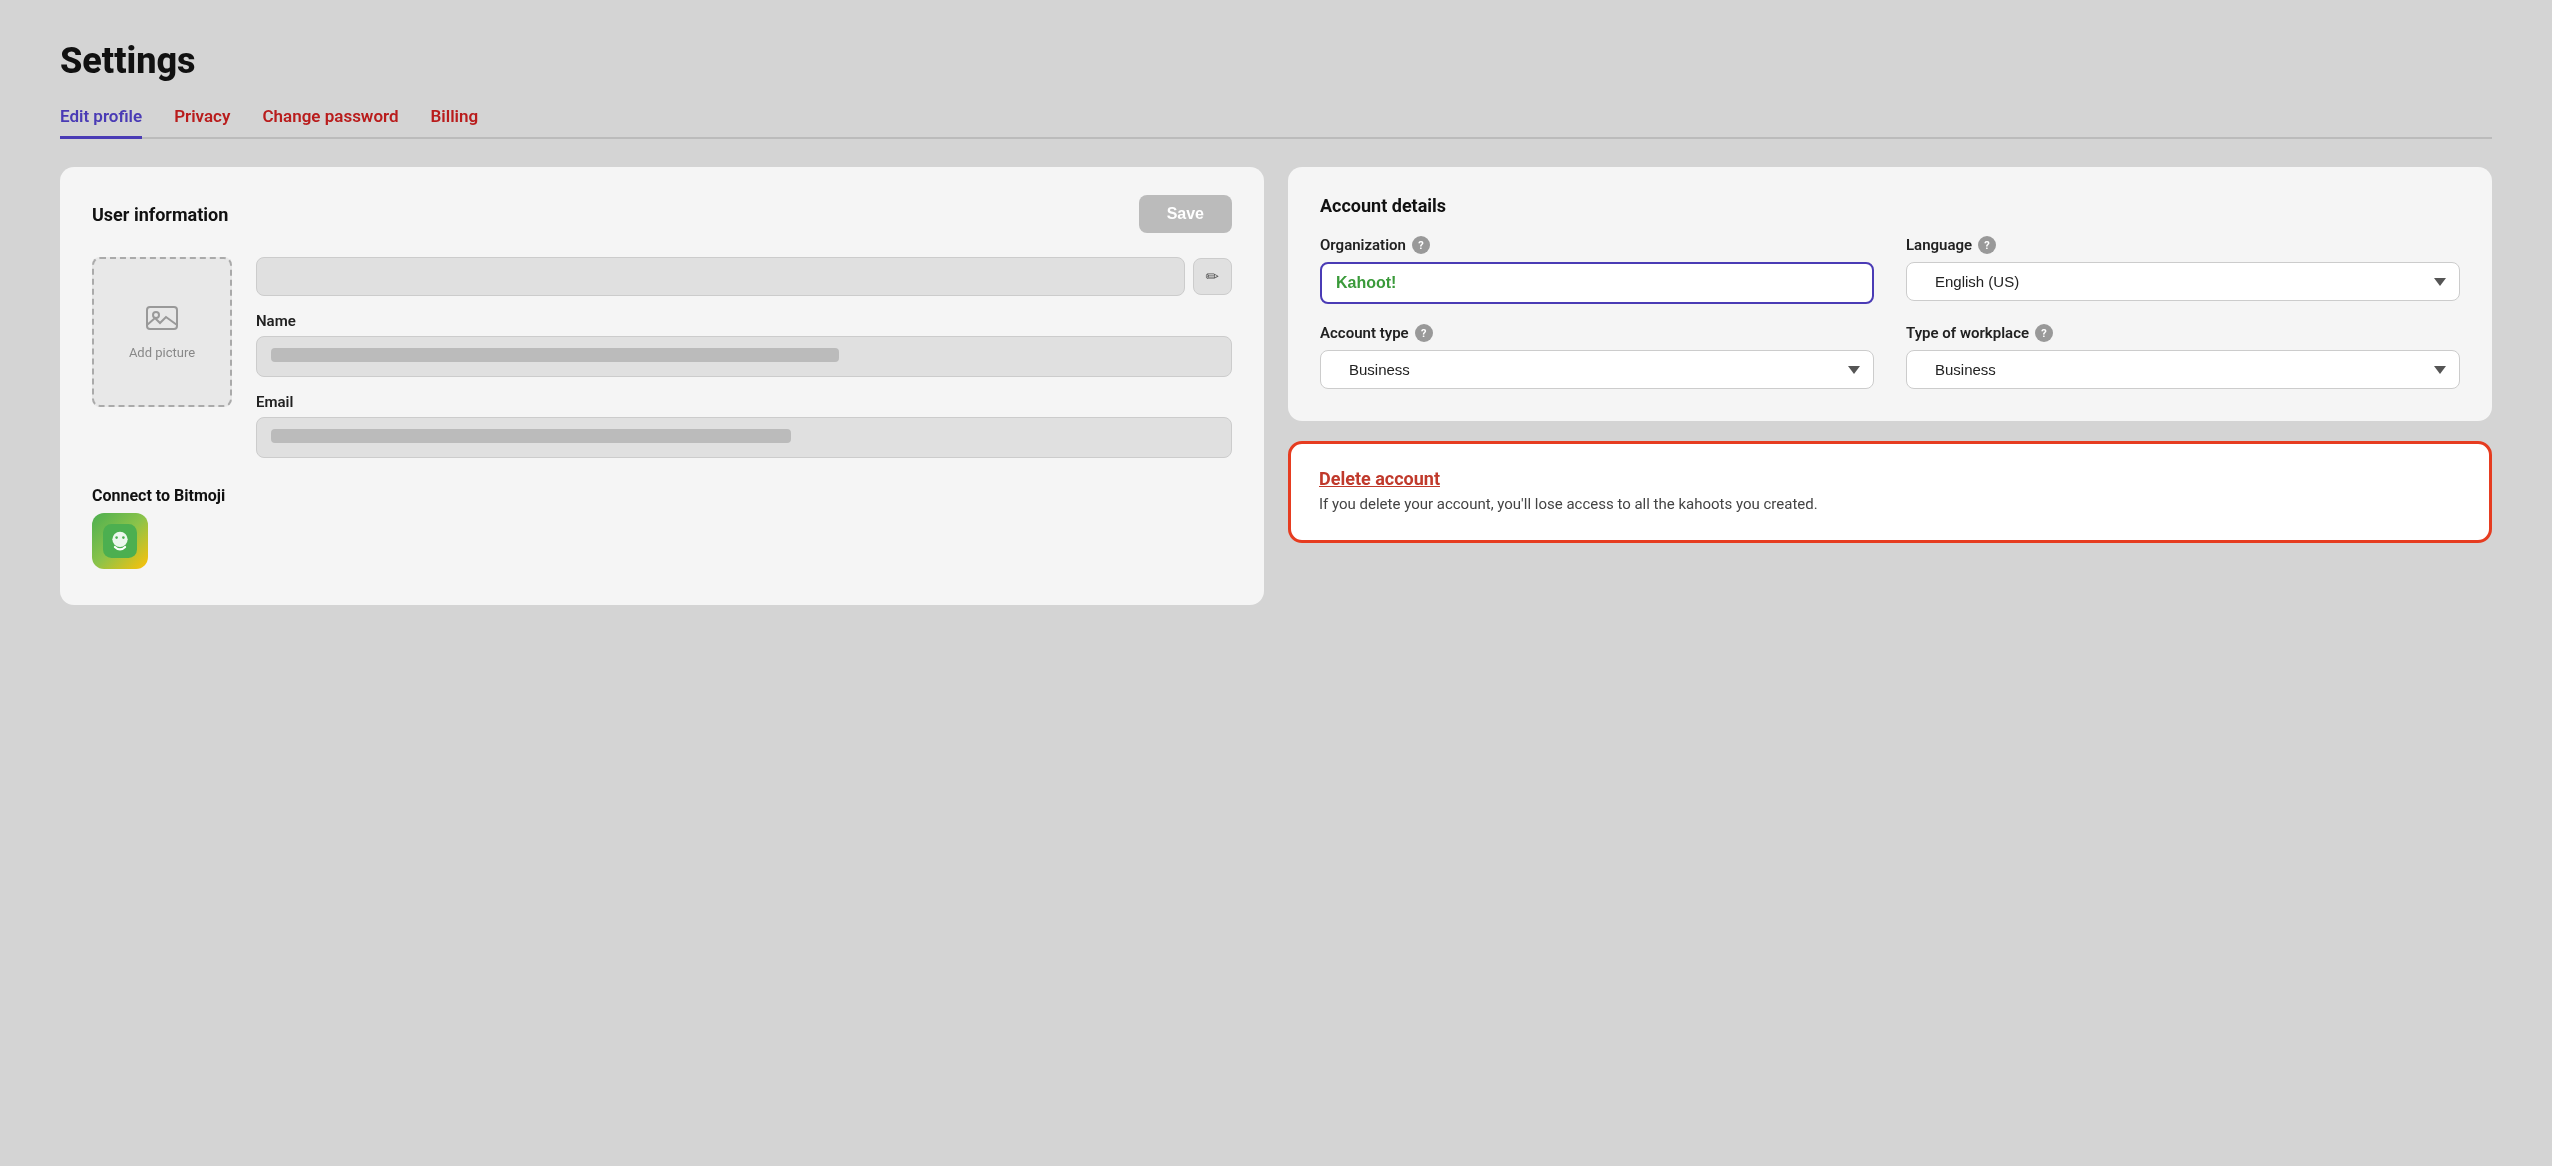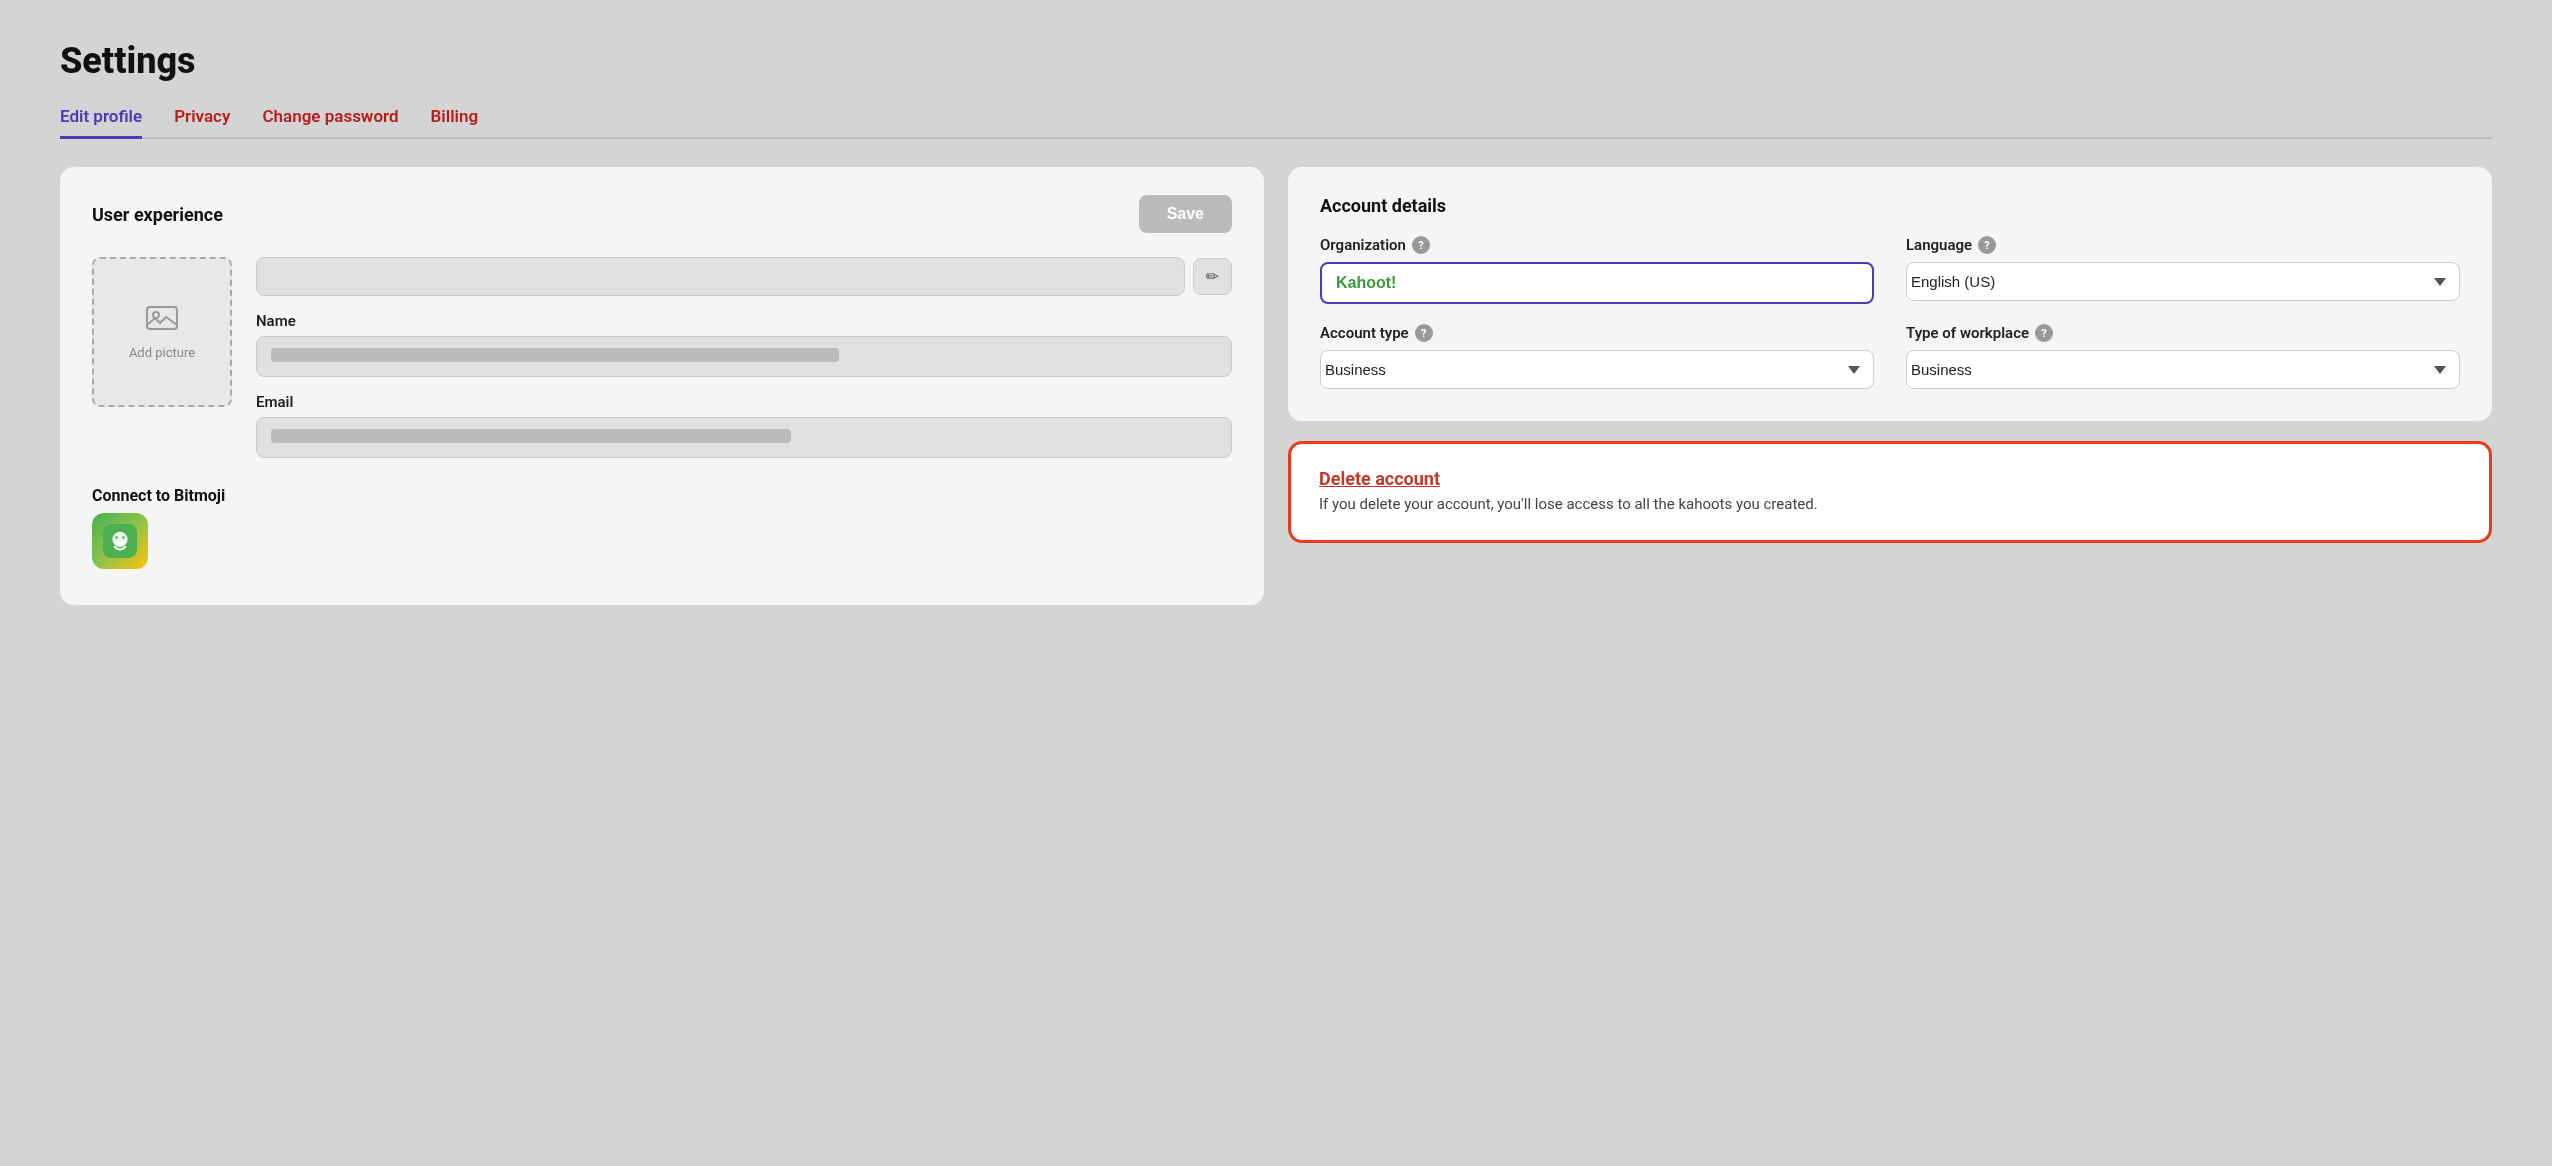--- a/index.html
+++ b/index.html
@@ -221,21 +221,21 @@
       font-size: 16px;
       font-weight: 600;
       color: #3a9a3a;
       background: #fff;
       outline: none;
     }
     .select-field {
       width: 100%;
       border: 1.5px solid #ccc;
       border-radius: 8px;
-      padding: 10px 4px;
+      padding: 10px 28px;
       font-size: 15px;
       color: #222;
       background: #fff;
       appearance: none;
       -webkit-appearance: none;
       cursor: pointer;
       outline: none;
     }
     .select-wrapper {
       position: relative;
@@ -281,21 +281,21 @@
   <div class="tab active">Edit profile</div>
   <div class="tab">Privacy</div>
   <div class="tab">Change password</div>
   <div class="tab">Billing</div>
 </div>
 
 <div class="main-grid">
 
   <div class="card">
     <div class="card-header">
-      <span class="card-title">User experience</span>
+      <span class="card-title">User information</span>
       <button class="save-btn">Save</button>
     </div>
 
     <div class="user-info-body">
 
       <div class="avatar-box">
         <div class="avatar-icon">
           <svg width="32" height="28" viewBox="0 0 32 28" fill="none" xmlns="http://www.w3.org/2000/svg">
             <rect x="1" y="3" width="30" height="22" rx="3" stroke="#999" stroke-width="2" fill="none"></rect>
             <circle cx="10" cy="11" r="3" stroke="#999" stroke-width="2" fill="none"></circle>

